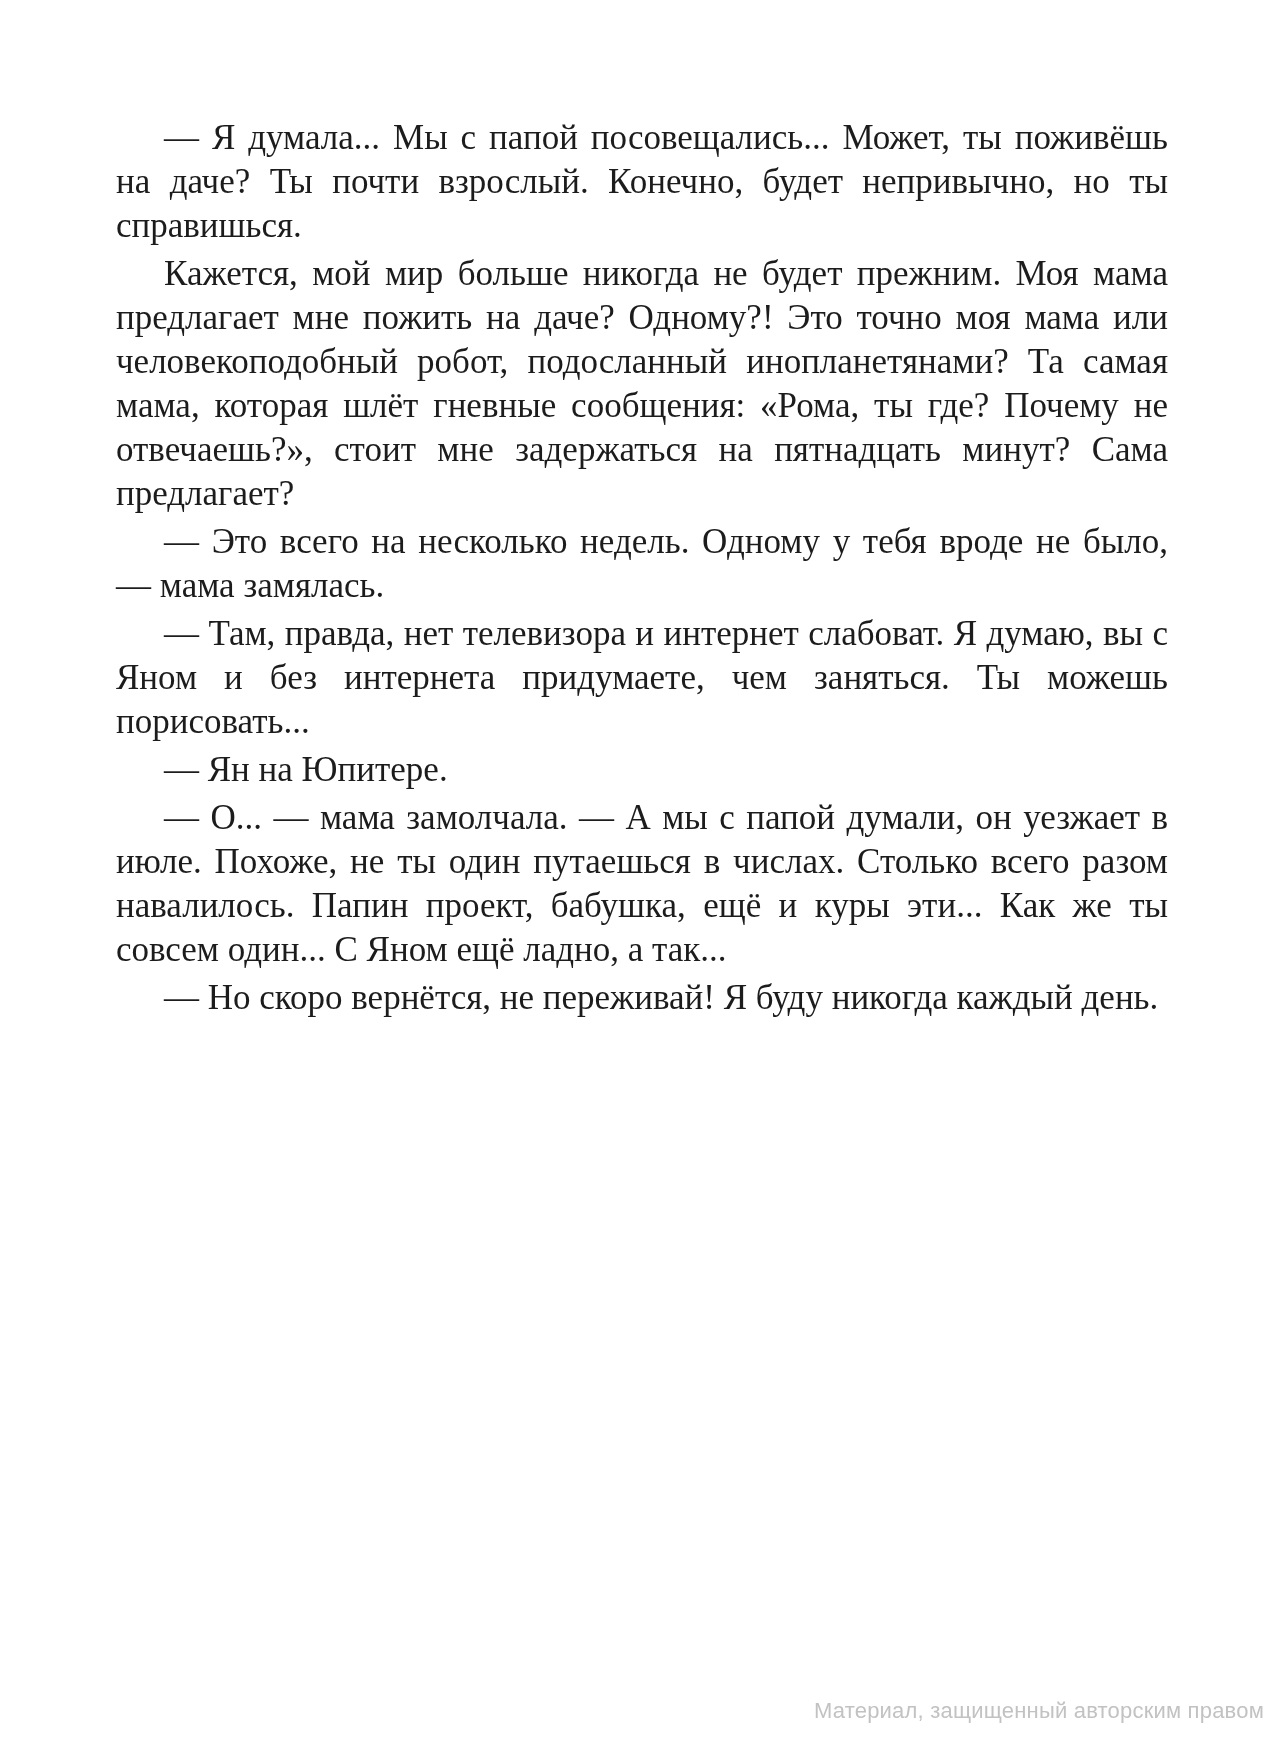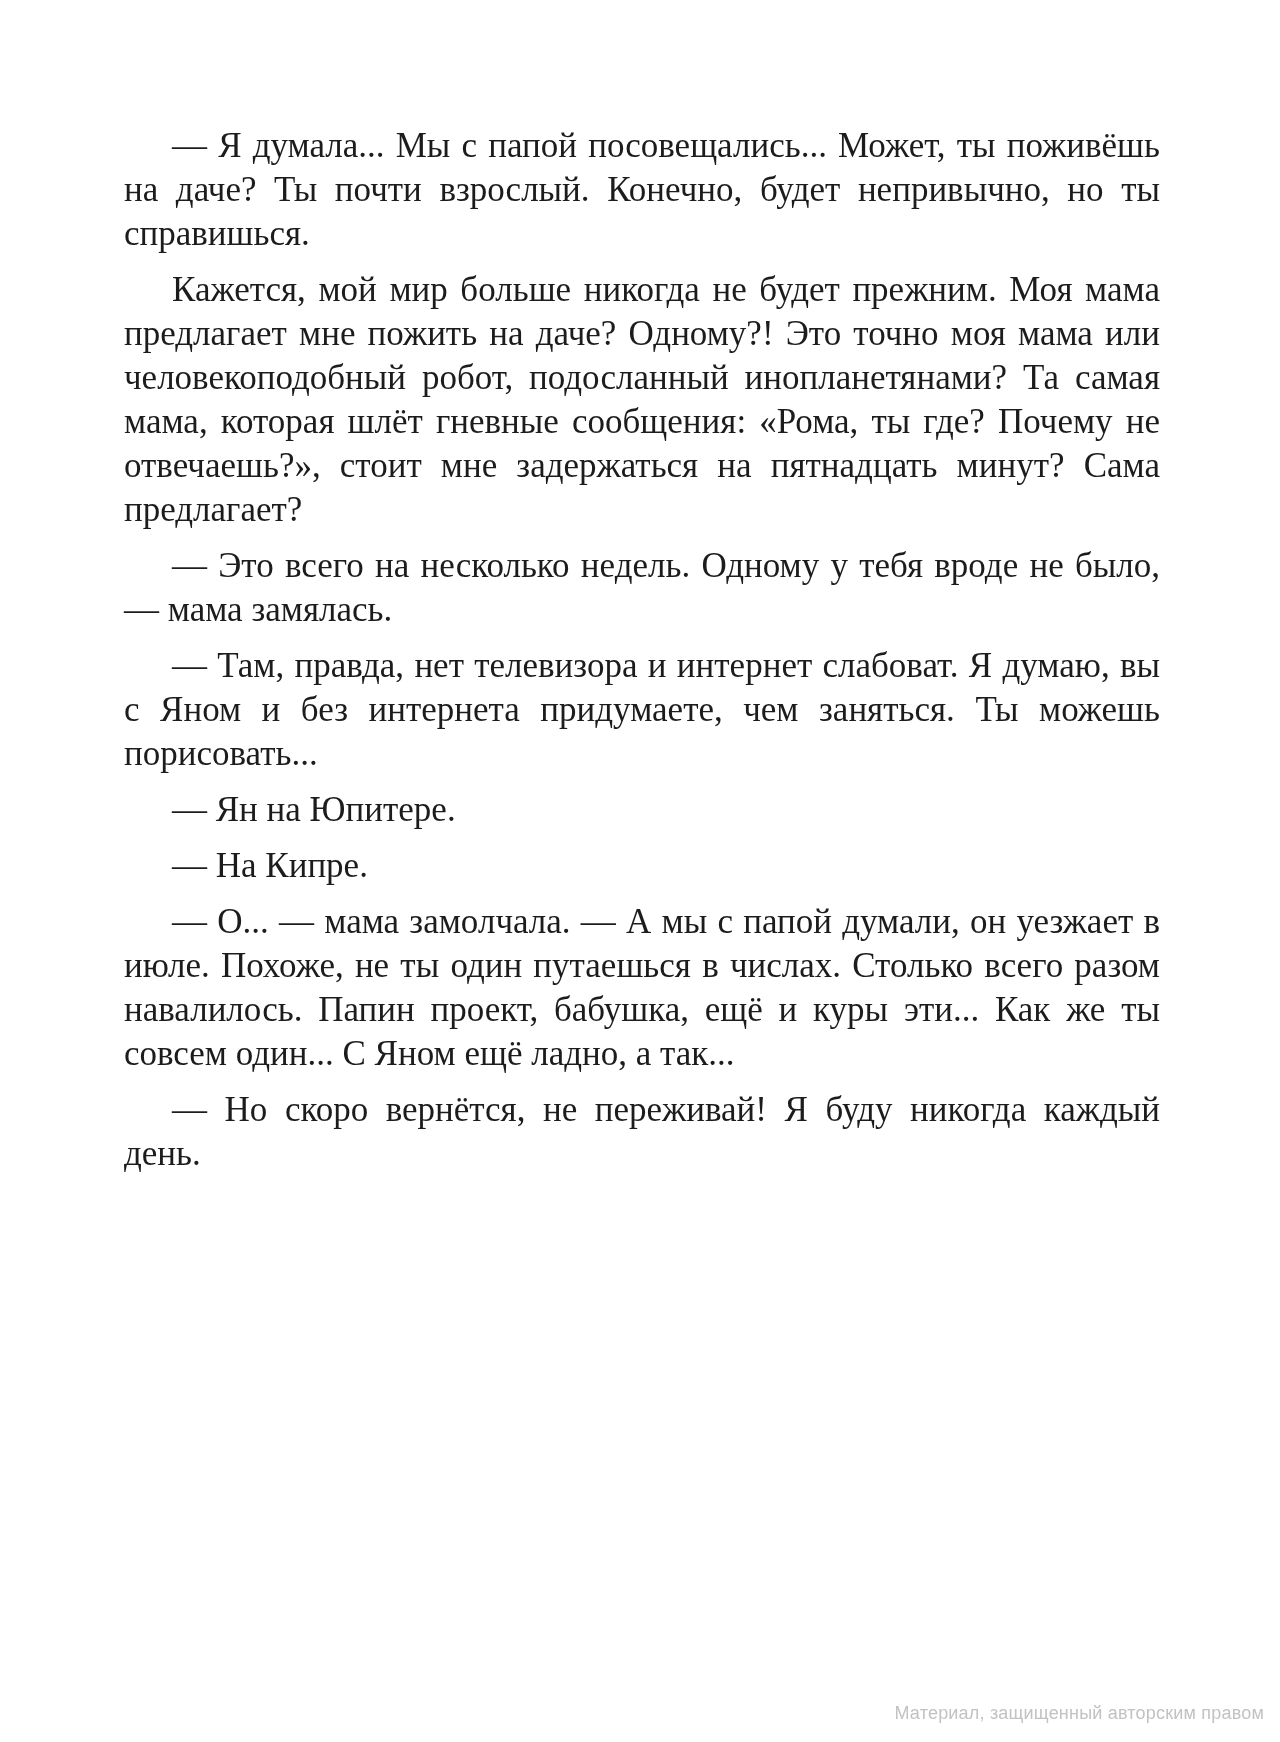--- a/index.html
+++ b/index.html
@@ -20,42 +20,41 @@
     top: 112px;
     left: 112px;
     width: 1060px;
     color: #1c1c1c;
     font-size: 35px;
     line-height: 44px;
     text-align: justify;
     text-justify: inter-word;
   }
   .text-block p {
-    margin: 12px;
+    margin: 4px;
     padding: 0;
     text-indent: 48px;
   }
   .watermark {
     position: absolute;
     right: 16px;
     bottom: 18px;
     font-family: "Liberation Sans", "DejaVu Sans", sans-serif;
-    font-size: 18px;
+    font-size: 22px;
     color: #c2c2c2;
     letter-spacing: 0.2px;
   }
 </style>
 </head>
 <body>
 
 <div class="book-page">
   <div class="text-block">
     <p>— Я думала... Мы с папой посовещались... Может, ты поживёшь на даче? Ты почти взрослый. Конечно, будет непривычно, но ты справишься.</p>
     <p>Кажется, мой мир больше никогда не будет прежним. Моя мама предлагает мне пожить на даче? Одному?! Это точно моя мама или человекоподобный робот, подосланный инопланетянами? Та самая мама, которая шлёт гневные сообщения: «Рома, ты где? Почему не отвечаешь?», стоит мне задержаться на пятнадцать минут? Сама предлагает?</p>
     <p>— Это всего на несколько недель. Одному у тебя вроде не было, — мама замялась.</p>
     <p>— Там, правда, нет телевизора и интернет слабоват. Я думаю, вы с Яном и без интернета придумаете, чем заняться. Ты можешь порисовать...</p>
     <p>— Ян на Юпитере.</p>
-    <p>— На Кипре.</p>
     <p>— О... — мама замолчала. — А мы с папой думали, он уезжает в июле. Похоже, не ты один путаешься в числах. Столько всего разом навалилось. Папин проект, бабушка, ещё и куры эти... Как же ты совсем один... С Яном ещё ладно, а так...</p>
     <p>— Но скоро вернётся, не переживай! Я буду никогда каждый день.</p>
   </div>
   <div class="watermark">Материал, защищенный авторским правом</div>
 </div>
 
 </body></html>

